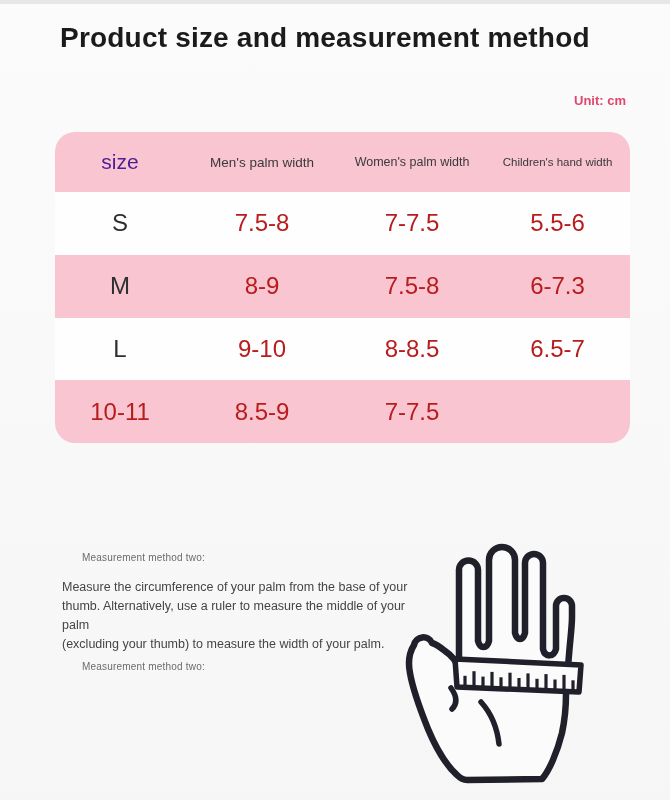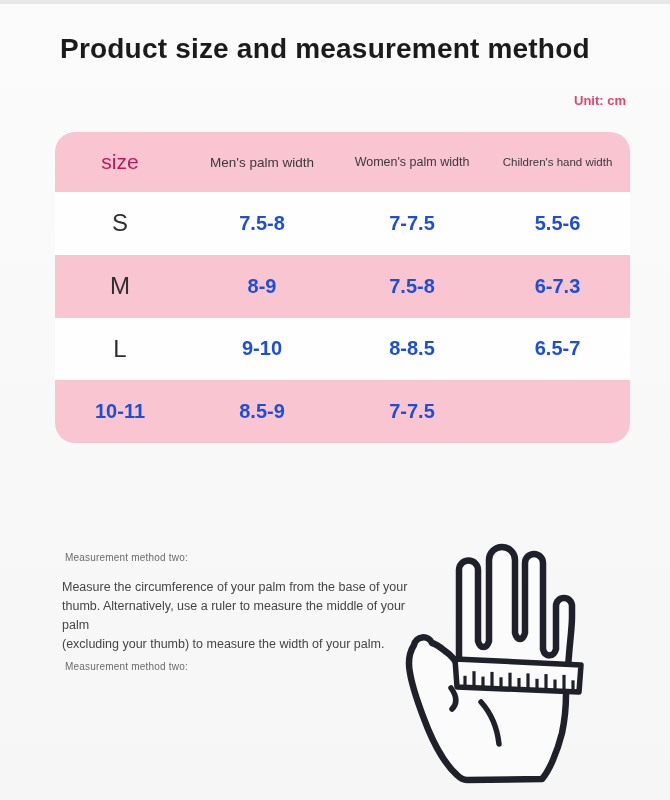--- a/index.html
+++ b/index.html
@@ -12,21 +12,21 @@
     width:670px;height:800px;
     margin:0 auto;
     background:linear-gradient(180deg,#fbfbfc 0%,#f6f6f7 100%);
     overflow:hidden;
   }
   .top-edge{
     position:absolute;left:0;top:0;width:670px;height:4px;
     background:#e7e7e8;
   }
   .page-title{
-    position:absolute;left:60px;top:33px;
+    position:absolute;left:60px;top:22px;
     font-size:28px;font-weight:700;color:#1b1b1b;
     letter-spacing:0.2px;
   }
   .unit-label{
     position:absolute;right:44px;top:93px;
     font-size:13px;font-weight:700;color:#e0476b;
   }
   
   .size-table{
     position:absolute;left:55px;top:132px;width:575px;
@@ -35,33 +35,33 @@
   .t-row{
     display:grid;
     grid-template-columns:130px 154px 146px 145px;
     align-items:center;
   }
   .t-head{height:60px;background:#f8c5d1;}
   .t-body{height:62.75px;}
   .row-pink{background:#f8c5d1;}
   .row-white{background:#fefefe;}
   .t-cell{text-align:center;color:#333;}
-  .col-size-head{font-size:21px;color:#be185d;}
+  .col-size-head{font-size:21px;color:#4c1d95;}
   .col-men-head{font-size:13.5px;color:#3a3a3a;}
   .col-women-head{font-size:12.5px;color:#3a3a3a;}
   .col-children-head{font-size:11.5px;color:#3a3a3a;}
   .cell-size{font-size:24px;color:#2f2f2f;}
-  .cell-val{font-size:20px;color:#1d4ed8;font-weight:bold;}
+  .cell-val{font-size:24px;color:#b91c1c;}
   
   .warm-tips{
     position:absolute;left:62px;top:477px;
     font-size:13.5px;color:#4d4d4d;letter-spacing:0.1px;
   }
   .method-label{
-    position:absolute;left:65px;
+    position:absolute;left:82px;
     font-size:10px;color:#6b6b6b;letter-spacing:0.2px;
   }
   .method-label.m1{top:552px;}
   .method-label.m2{top:661px;}
   .method-text{
     position:absolute;left:62px;width:360px;
     color:#454545;white-space:pre-line;
   }
   .method-text.m1{top:578px;font-size:12.5px;line-height:19px;}
   .method-text.m2{top:688px;font-size:13px;line-height:19.5px;letter-spacing:0.2px;}

